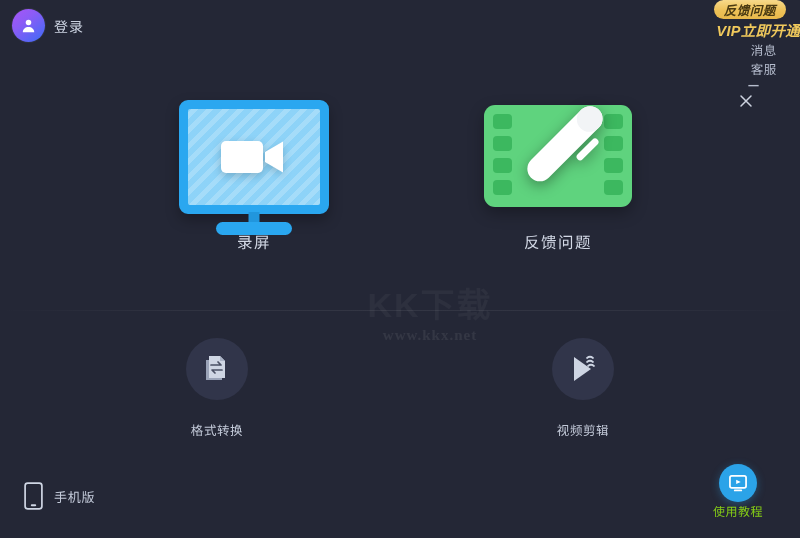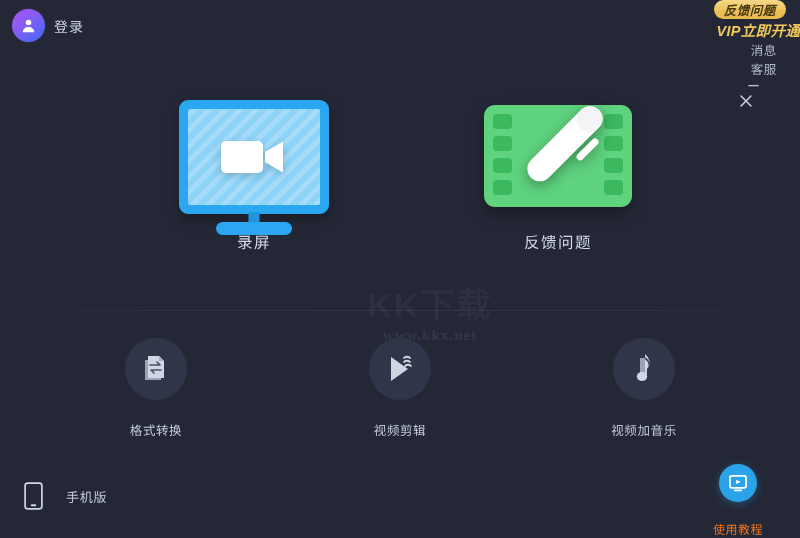--- a/index.html
+++ b/index.html
@@ -273,21 +273,21 @@
     font-size: 12.5px;
     letter-spacing: 0.6px;
   }
 
   
   .mobile {
     position: absolute;
     left: 24px; top: 482px;
     display: flex;
     align-items: center;
-    gap: 23px;
+    gap: 11px;
     cursor: pointer;
   }
   .mobile-label {
     color: #c3cad9;
     font-size: 13px;
     letter-spacing: 0.8px;
   }
   .tutorial {
     position: absolute;
     right: 24px; top: 464px;
@@ -299,22 +299,22 @@
     width: 38px; height: 38px;
     margin: 0 auto;
     border-radius: 50%;
     background: #2ba3e8;
     display: flex;
     align-items: center;
     justify-content: center;
     box-shadow: 0 2px 8px rgba(43,163,232,0.35);
   }
   .tutorial-label {
-    margin-top: 18px;
-    color: #f97316;
+    margin-top: 0;
+    color: #84cc16;
     font-size: 12px;
     letter-spacing: 0.5px;
   }
 </style>
 </head>
 <body>
 
 <div id="app">
 
   <div class="titlebar">
@@ -425,31 +425,20 @@
         <svg width="34" height="34" viewBox="0 0 34 34" aria-hidden="true">
           <path d="M8 5 L25 17 L8 29 Z" fill="#ced5e3"></path>
           <path d="M21 6 q3 -2.5 6 0" stroke="#ced5e3" stroke-width="1.7" fill="none" stroke-linecap="round"></path>
           <path d="M21 10 q3 -2.5 6 0" stroke="#ced5e3" stroke-width="1.7" fill="none" stroke-linecap="round"></path>
           <path d="M22 14 q3 -2.5 6 0" stroke="#ced5e3" stroke-width="1.7" fill="none" stroke-linecap="round"></path>
         </svg>
       </div>
       <div class="tool-label">视频剪辑</div>
     </div>
 
-    <div class="tool">
-      <div class="tool-circle">
-        <svg width="34" height="34" viewBox="0 0 34 34" aria-hidden="true">
-          <path d="M13 6 h5 v17 h-5 z" fill="#9aa3b8"></path>
-          <path d="M18 5 q7 5 3 11 q4 -8 -3 -14 z" fill="#cfd6e4"></path>
-          <path d="M18 7 q6 5 2 10 l0 6 h-2 z" fill="#cfd6e4"></path>
-          <ellipse cx="15" cy="24.5" rx="5.2" ry="4.6" fill="#cfd6e4"></ellipse>
-        </svg>
-      </div>
-      <div class="tool-label">视频加音乐</div>
-    </div>
   </div>
 
   <div class="mobile">
     <svg width="19" height="28" viewBox="0 0 19 28" aria-hidden="true">
       <rect x="1.1" y="1.1" width="16.8" height="25.8" rx="2.6" fill="none" stroke="#cfd6e4" stroke-width="1.7"></rect>
       <rect x="6.8" y="22.2" width="5.4" height="2.1" rx="1.05" fill="#cfd6e4"></rect>
     </svg>
     <span class="mobile-label">手机版</span>
   </div>
 

